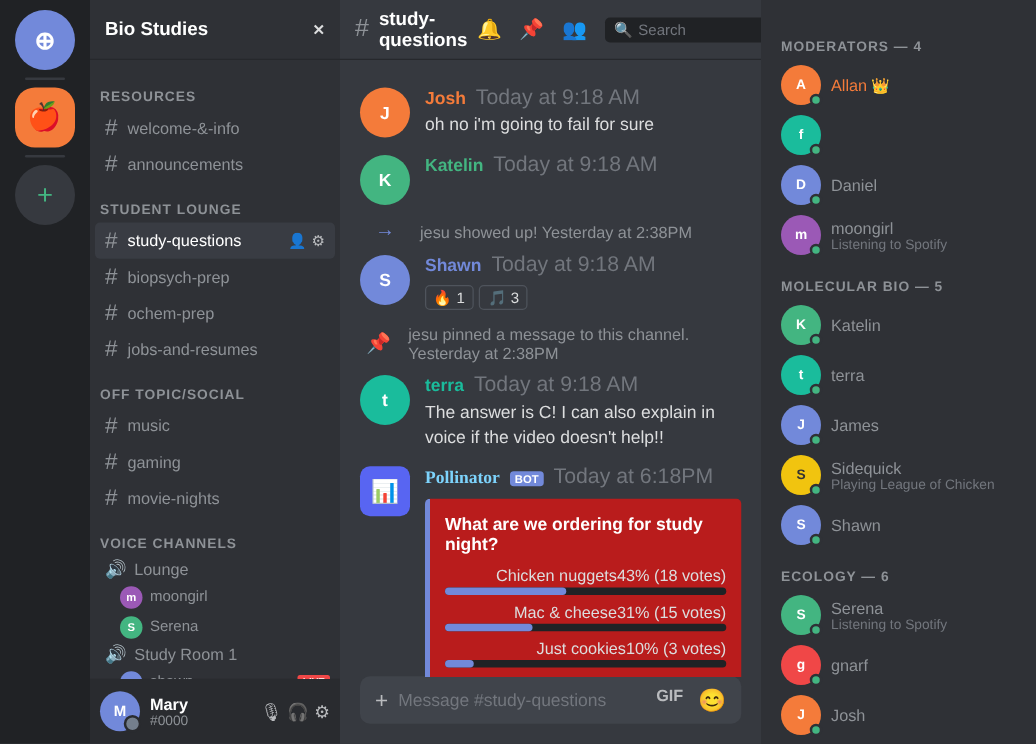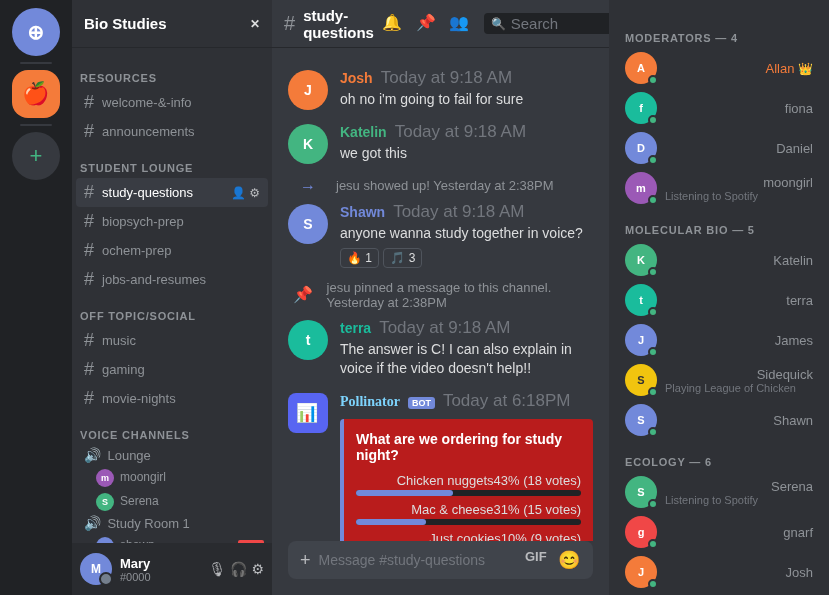--- a/index.html
+++ b/index.html
@@ -235,21 +235,21 @@
       padding: 16px 8px;
     }
     .members-sidebar::-webkit-scrollbar { width: 4px; }
     .members-sidebar::-webkit-scrollbar-thumb { background: #202225; border-radius: 2px; }
     .member-category { font-size: 11px; font-weight: 700; color: #8e9297; text-transform: uppercase; letter-spacing: 0.8px; padding: 16px 8px 4px; }
     .member-item { display: flex; align-items: center; padding: 4px 8px; border-radius: 4px; gap: 8px; cursor: pointer; }
     .member-avatar { width: 32px; height: 32px; border-radius: 50%; flex-shrink: 0; display: flex; align-items: center; justify-content: center; font-size: 11px; color: #fff; font-weight: bold; position: relative; }
     .status-dot { position: absolute; bottom: -1px; right: -1px; width: 10px; height: 10px; border-radius: 50%; border: 2px solid #2f3136; }
     .status-online { background: #43b581; }
     .member-info { flex: 1; }
-    .member-name { font-size: 13px; color: #8e9297; text-align: right; }
+    .member-name { font-size: 13px; color: #8e9297; }
     .member-status { font-size: 11px; color: #72767d; }
     .member-crown { color: #faa61a; font-size: 12px; }
     .moderator-name { color: #f47b3a !important; }
 
     
     .reaction { display: inline-flex; align-items: center; background: #36393f; border: 1px solid #4f545c; border-radius: 4px; padding: 2px 6px; font-size: 12px; gap: 4px; cursor: pointer; margin-top: 4px; }
 
     
     .av-orange { background: #f47b3a; }
     .av-blue { background: #7289da; }
@@ -379,21 +379,21 @@
 
     <div class="channel-header">
       <span class="channel-header-hash">#</span>
       <span class="channel-header-name">study-questions</span>
       <div class="header-icons">
         <span>🔔</span>
         <span>📌</span>
         <span>👥</span>
         <div class="search-box">
           <span>🔍</span>
-          <span style="color:#72767d;font-size:15px;">Search</span>
+          <span style="color:#72767d;font-size:12px;">Search</span>
         </div>
 
       </div>
     </div>
 
     <div class="messages">
 
       <div class="message-group">
         <div class="message-avatar av-orange" style="font-size:14px;">J</div>
         <div class="message-content-area">
@@ -405,37 +405,35 @@
         </div>
       </div>
 
       <div class="message-group">
         <div class="message-avatar av-green">K</div>
         <div class="message-content-area">
           <div class="message-header">
             <span class="message-username" style="color:#43b581;">Katelin</span>
             <span class="message-timestamp">Today at 9:18 AM</span>
           </div>
-          <div class="message-text">we got this</div>
         </div>
       </div>
 
       <div class="system-message">
         <div class="system-icon">→</div>
         <span>jesu showed up! Yesterday at 2:38PM</span>
       </div>
 
       <div class="message-group">
         <div class="message-avatar av-blue">S</div>
         <div class="message-content-area">
           <div class="message-header">
             <span class="message-username" style="color:#7289da;">Shawn</span>
             <span class="message-timestamp">Today at 9:18 AM</span>
           </div>
-          <div class="message-text">anyone wanna study together in voice?</div>
           <div>
             <span class="reaction">🔥 1</span>
             <span class="reaction">🎵 3</span>
           </div>
         </div>
       </div>
 
       <div class="system-message">
         <div class="system-icon">📌</div>
         <span>jesu pinned a message to this channel. Yesterday at 2:38PM</span>
@@ -478,21 +476,21 @@
                 <span>Mac &amp; cheese</span>
                 <span>31% (15 votes)</span>
               </div>
               <div class="poll-bar-bg">
                   <div class="poll-bar" style="width:31%;"></div>
                 </div>
             </div>
             <div class="poll-option">
               <div class="poll-option-row">
                 <span>Just cookies</span>
-                <span>10% (9 votes)</span>
+                <span>10% (3 votes)</span>
               </div>
               <div class="poll-bar-bg">
                   <div class="poll-bar" style="width:10%;"></div>
                 </div>
             </div>
 
           </div>
         </div>
       </div>
 
@@ -520,23 +518,20 @@
         A<div class="status-dot status-online"></div>
       </div>
       <div class="member-info">
         <div class="member-name moderator-name">Allan <span class="member-crown">👑</span></div>
       </div>
     </div>
     <div class="member-item">
       <div class="member-avatar av-teal">
         f<div class="status-dot status-online"></div>
       </div>
-      <div class="member-info">
-        <div class="member-name">fiona</div>
-      </div>
     </div>
     <div class="member-item">
       <div class="member-avatar av-blue">
         D<div class="status-dot status-online"></div>
       </div>
       <div class="member-info">
         <div class="member-name">Daniel</div>
       </div>
     </div>
     <div class="member-item">

